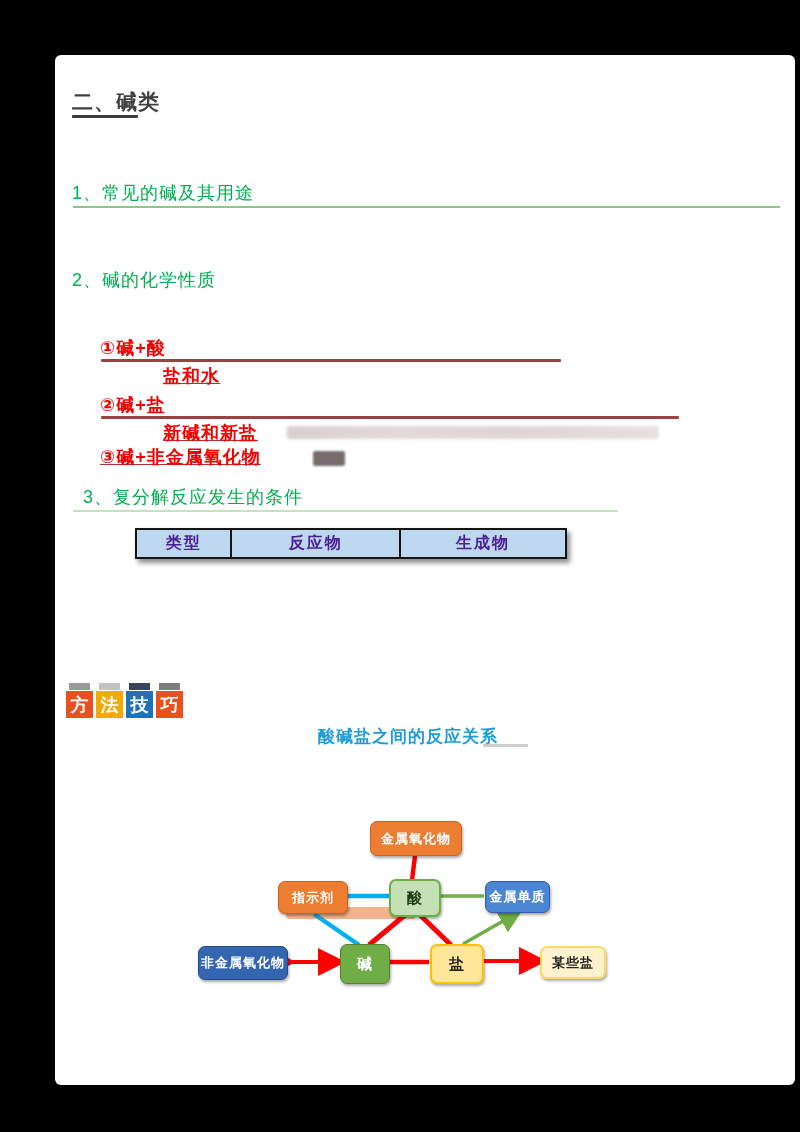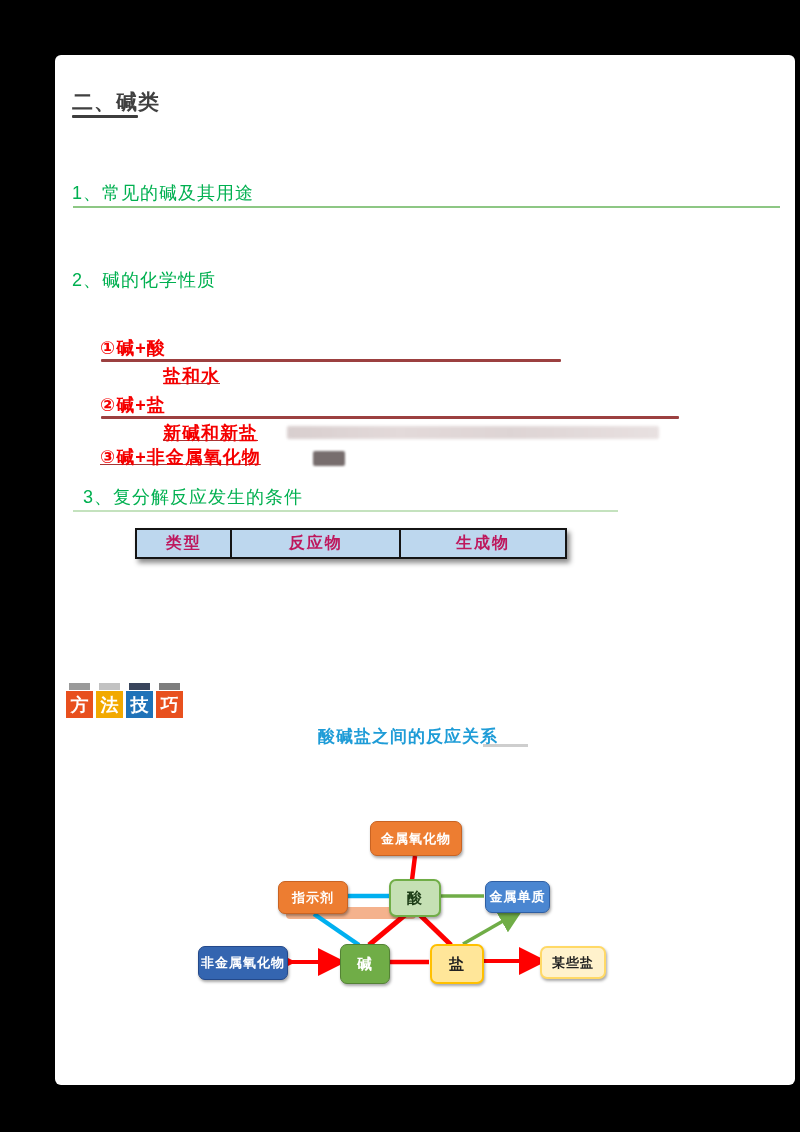--- a/index.html
+++ b/index.html
@@ -14,21 +14,21 @@
   .rule-green-faint{height:2px;background:#9ccf92;opacity:.6;}
   .red-item{font-size:18px;font-weight:bold;color:#f50000;letter-spacing:1px;}
   .red-underlined{text-decoration:underline;text-decoration-color:#a33;}
   .rule-red{height:2.5px;background:#9c4040;border-radius:1px;}
   .blur-strip{background:linear-gradient(90deg,#b9a7a7,#cdbcbc 30%,#c3b2b2 60%,#d6c8c8);
     filter:blur(1.6px);opacity:.55;border-radius:2px;}
   .blur-strip-dark{background:#4a3d3d;filter:blur(1px);opacity:.75;border-radius:2px;}
 
   
   table.types{border-collapse:collapse;box-shadow:3px 4px 5px rgba(0,0,0,.45);}
-  table.types th{border:2.5px solid #141414;background:#BDD7EE;color:#be185d;
+  table.types th{border:2.5px solid #141414;background:#BDD7EE;color:#4c1d95;
     font-size:16px;font-weight:bold;padding:3px 0;letter-spacing:2px;}
 
   
   .badge{display:flex;gap:3px;}
   .tile{width:27px;height:27px;display:flex;align-items:center;justify-content:center;
     color:#fff;font-size:18px;font-weight:bold;position:relative;}
   .tile .tab{position:absolute;top:-8px;left:3px;width:21px;height:7px;background:#9a9a9a;}
   .tile:nth-child(2) .tab{background:#c2c2c2;}
   .tile:nth-child(3) .tab{background:#39455c;}
   .tile:nth-child(4) .tab{background:#7e7e7e;}

